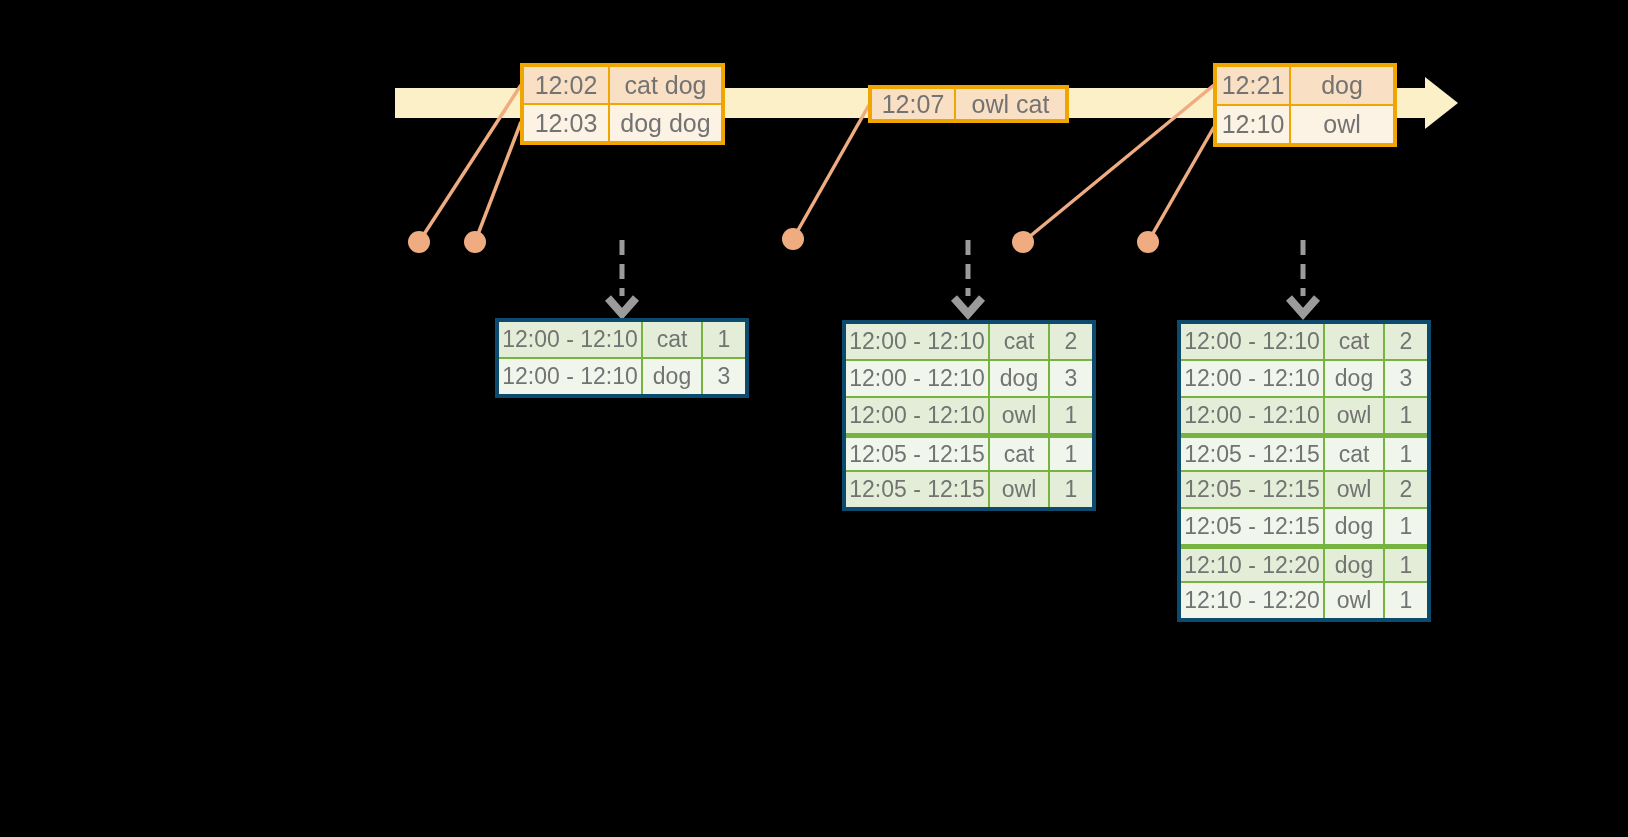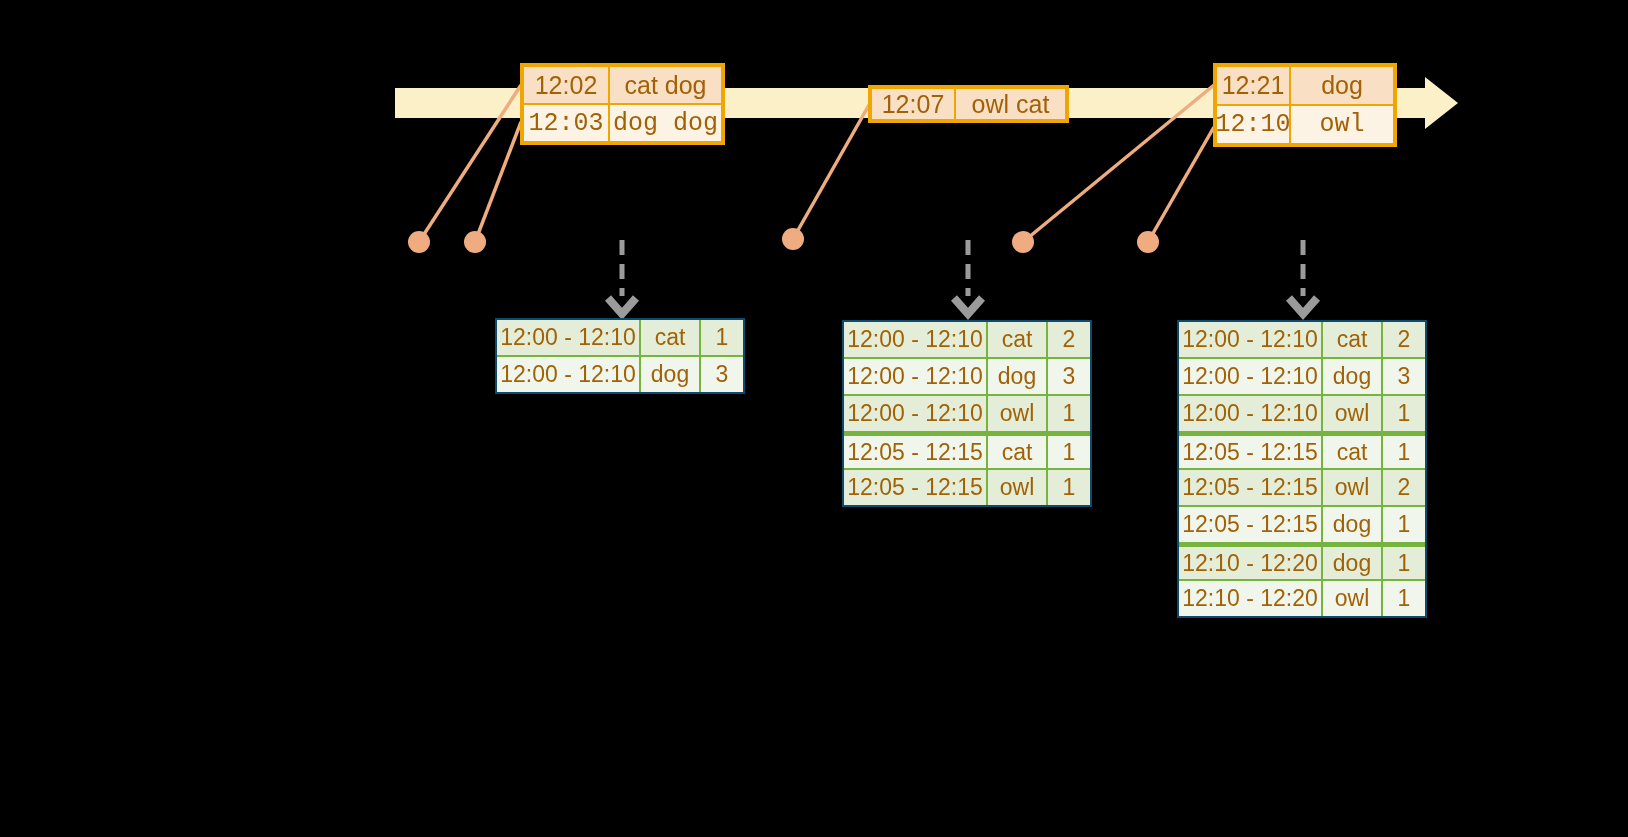--- a/index.html
+++ b/index.html
@@ -1,43 +1,43 @@
 <!DOCTYPE html>
 <html><head>
 <meta charset="utf-8">
 <style>
   html, body { margin:0; padding:0; background:#000; }
   .canvas {
     position:relative; width:1628px; height:837px; background:#000;
-    overflow:hidden; font-family:"Liberation Sans", sans-serif; color:#a16207;
+    overflow:hidden; font-family:"Liberation Sans", sans-serif; color:#737373;
   }
   
   .band { position:absolute; left:395px; top:88px; width:1030px; height:30px; background:#fcf0c8; }
   .band-head {
     position:absolute; left:1425px; top:77px; width:0; height:0;
     border-left:33px solid #fcf0c8; border-top:26px solid transparent; border-bottom:26px solid transparent;
   }
   .overlay { position:absolute; left:0; top:0; }
   
   .etable {
     position:absolute; display:grid; gap:2px;
     border:4px solid #f0a600; background:#f0a600;
     font-size:25px;
   }
   #et1 { left:520px; top:63px;  grid-template-columns:84px 111px; grid-auto-rows:36px; }
   #et2 { left:868px; top:85px;  grid-template-columns:82px 109px; grid-auto-rows:30px; }
   #et3 { left:1213px; top:63px; grid-template-columns:72px 102px; grid-auto-rows:37px; }
   .cell { display:flex; align-items:center; justify-content:center; }
   .peach { background:#f9dfc3; }
-  .cream { background:#fdf3e4;font-family:Liberation Mono, monospace; }
+  .cream { background:#fdf3e4; }
   
   .gtable {
     position:absolute; display:grid; gap:2px;
     grid-template-columns:142px 58px 42px; grid-auto-rows:35px;
-    border:2px solid #0c4a6e; background:#77b43f;
+    border:4px solid #0c4a6e; background:#77b43f;
     font-size:23px;
   }
   #rt1 { left:495px;  top:318px; }
   #rt2 { left:842px;  top:320px; }
   #rt3 { left:1177px; top:320px; }
   .dark  { background:#e3edd7; }
   .light { background:#f1f6ec; }
   .gsep  { margin-top:3px; }
 </style>
 </head>

